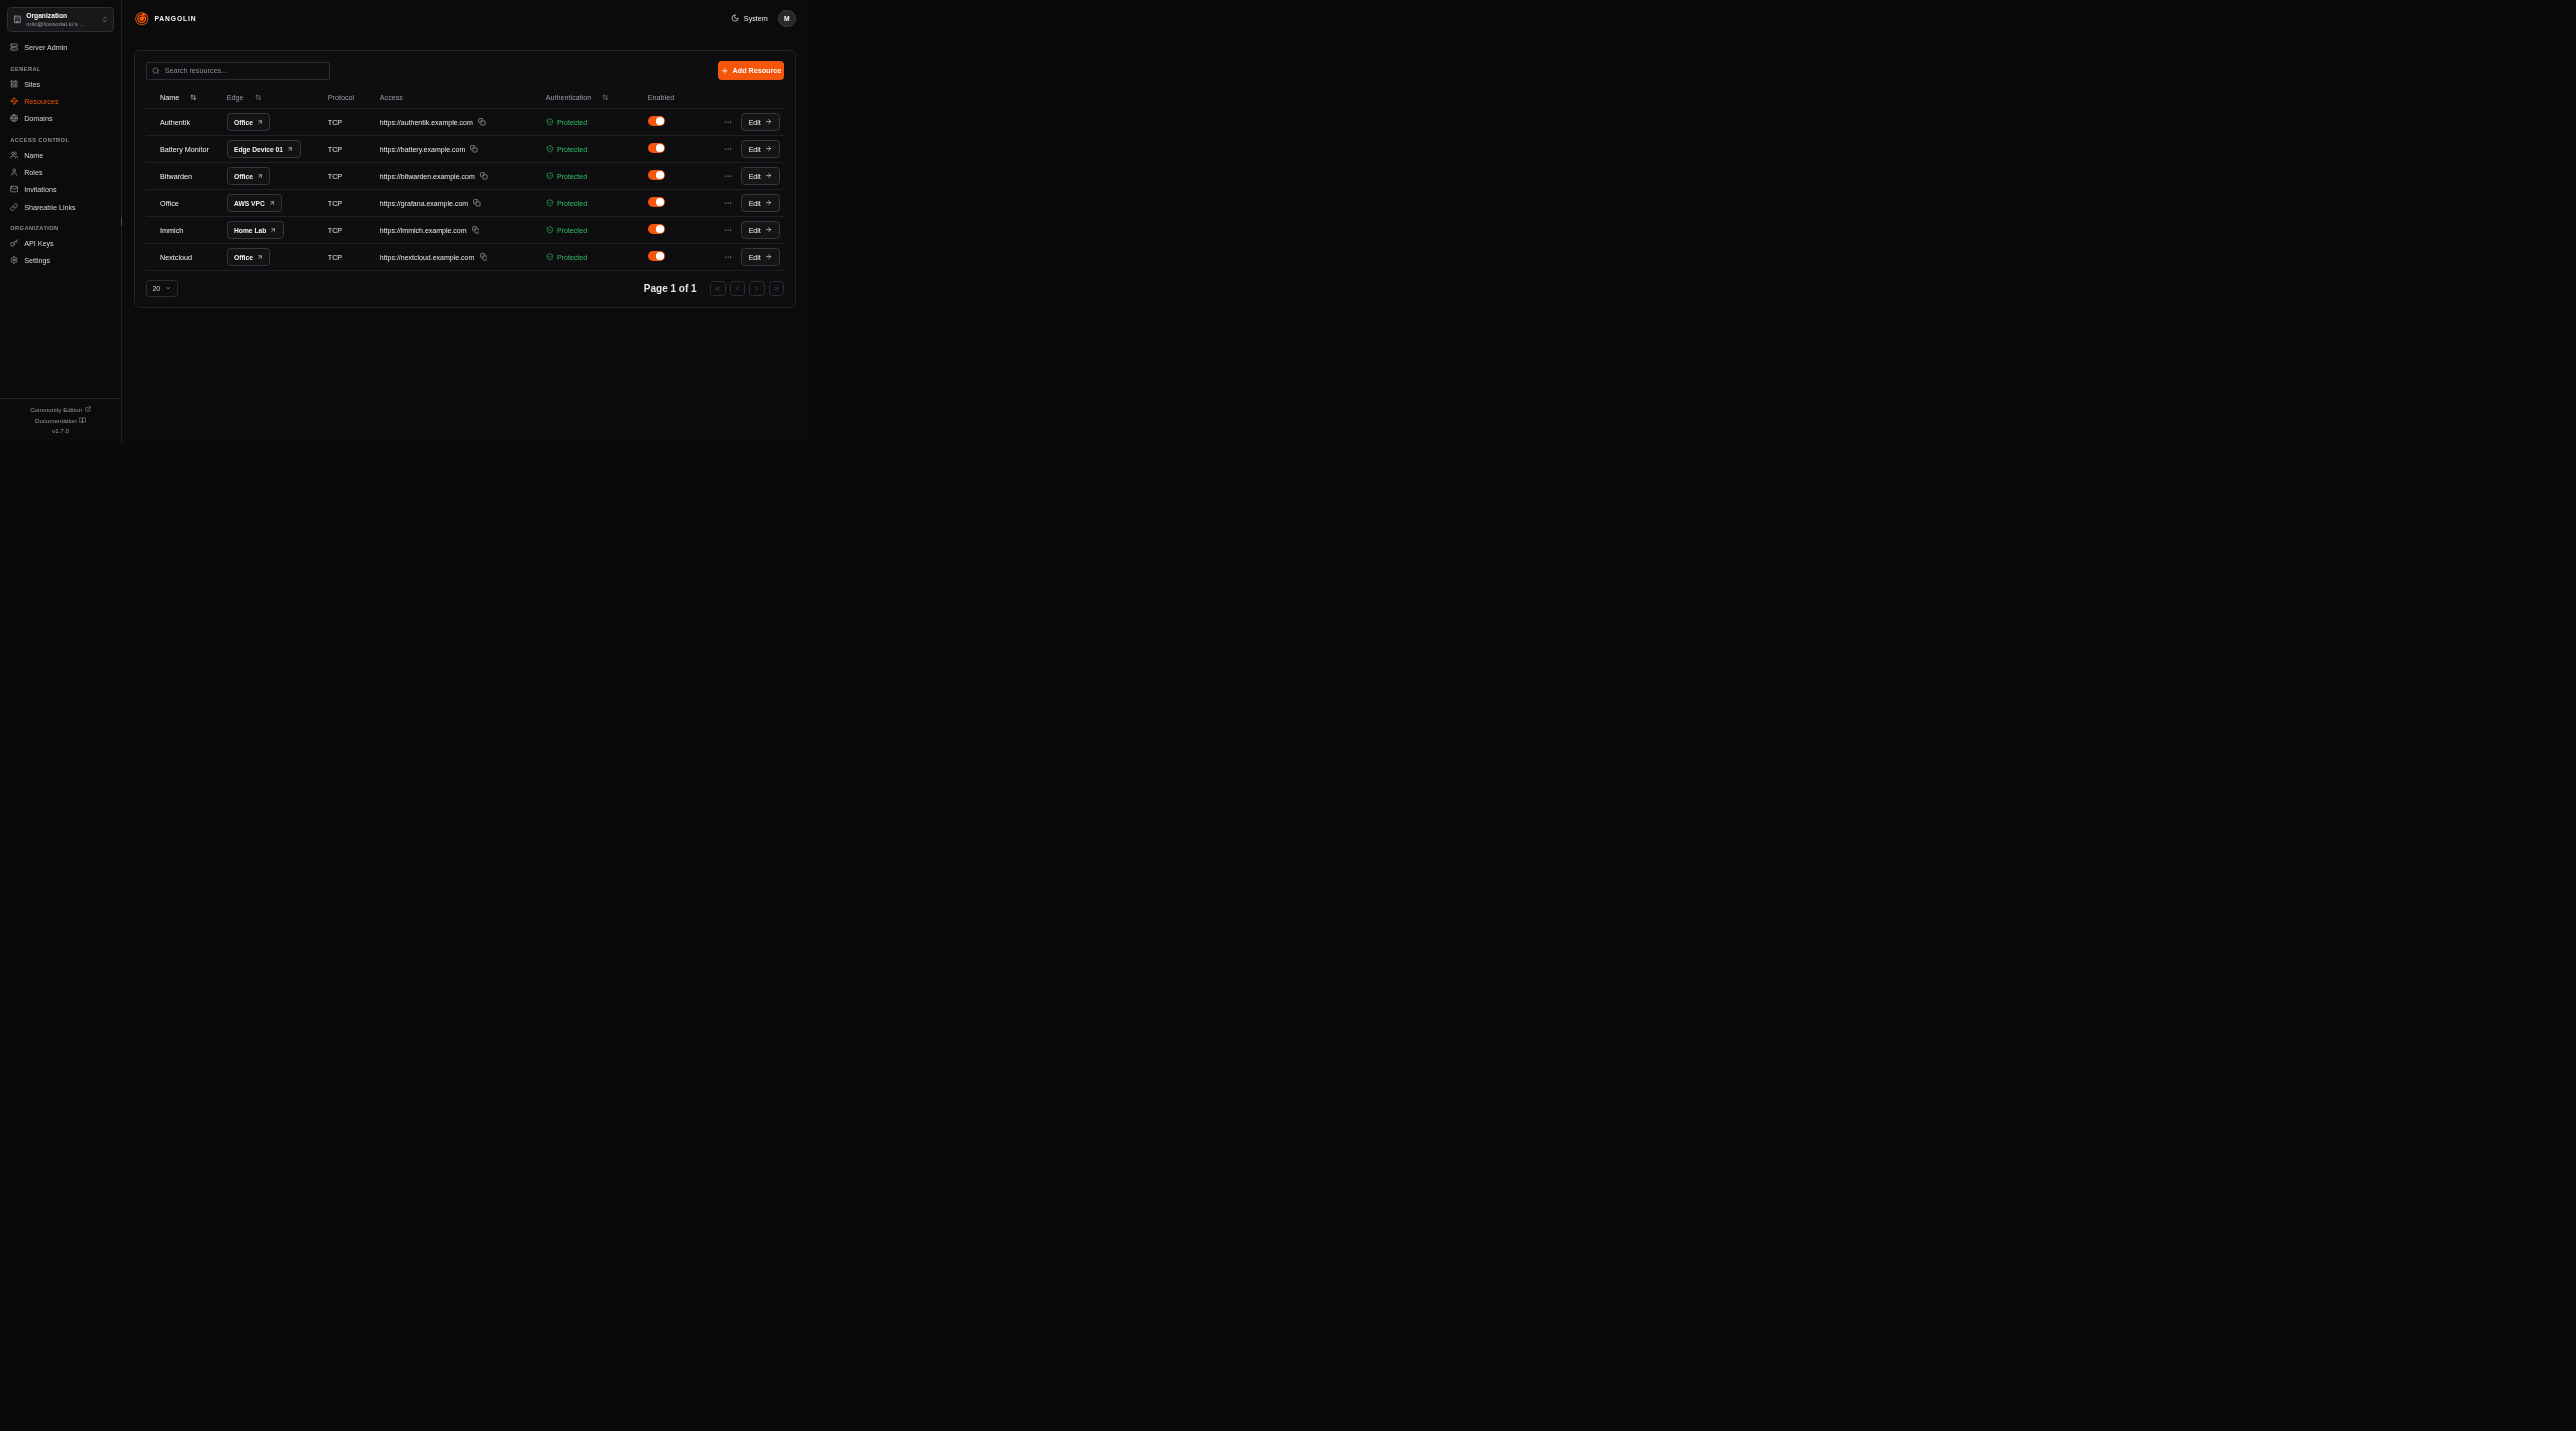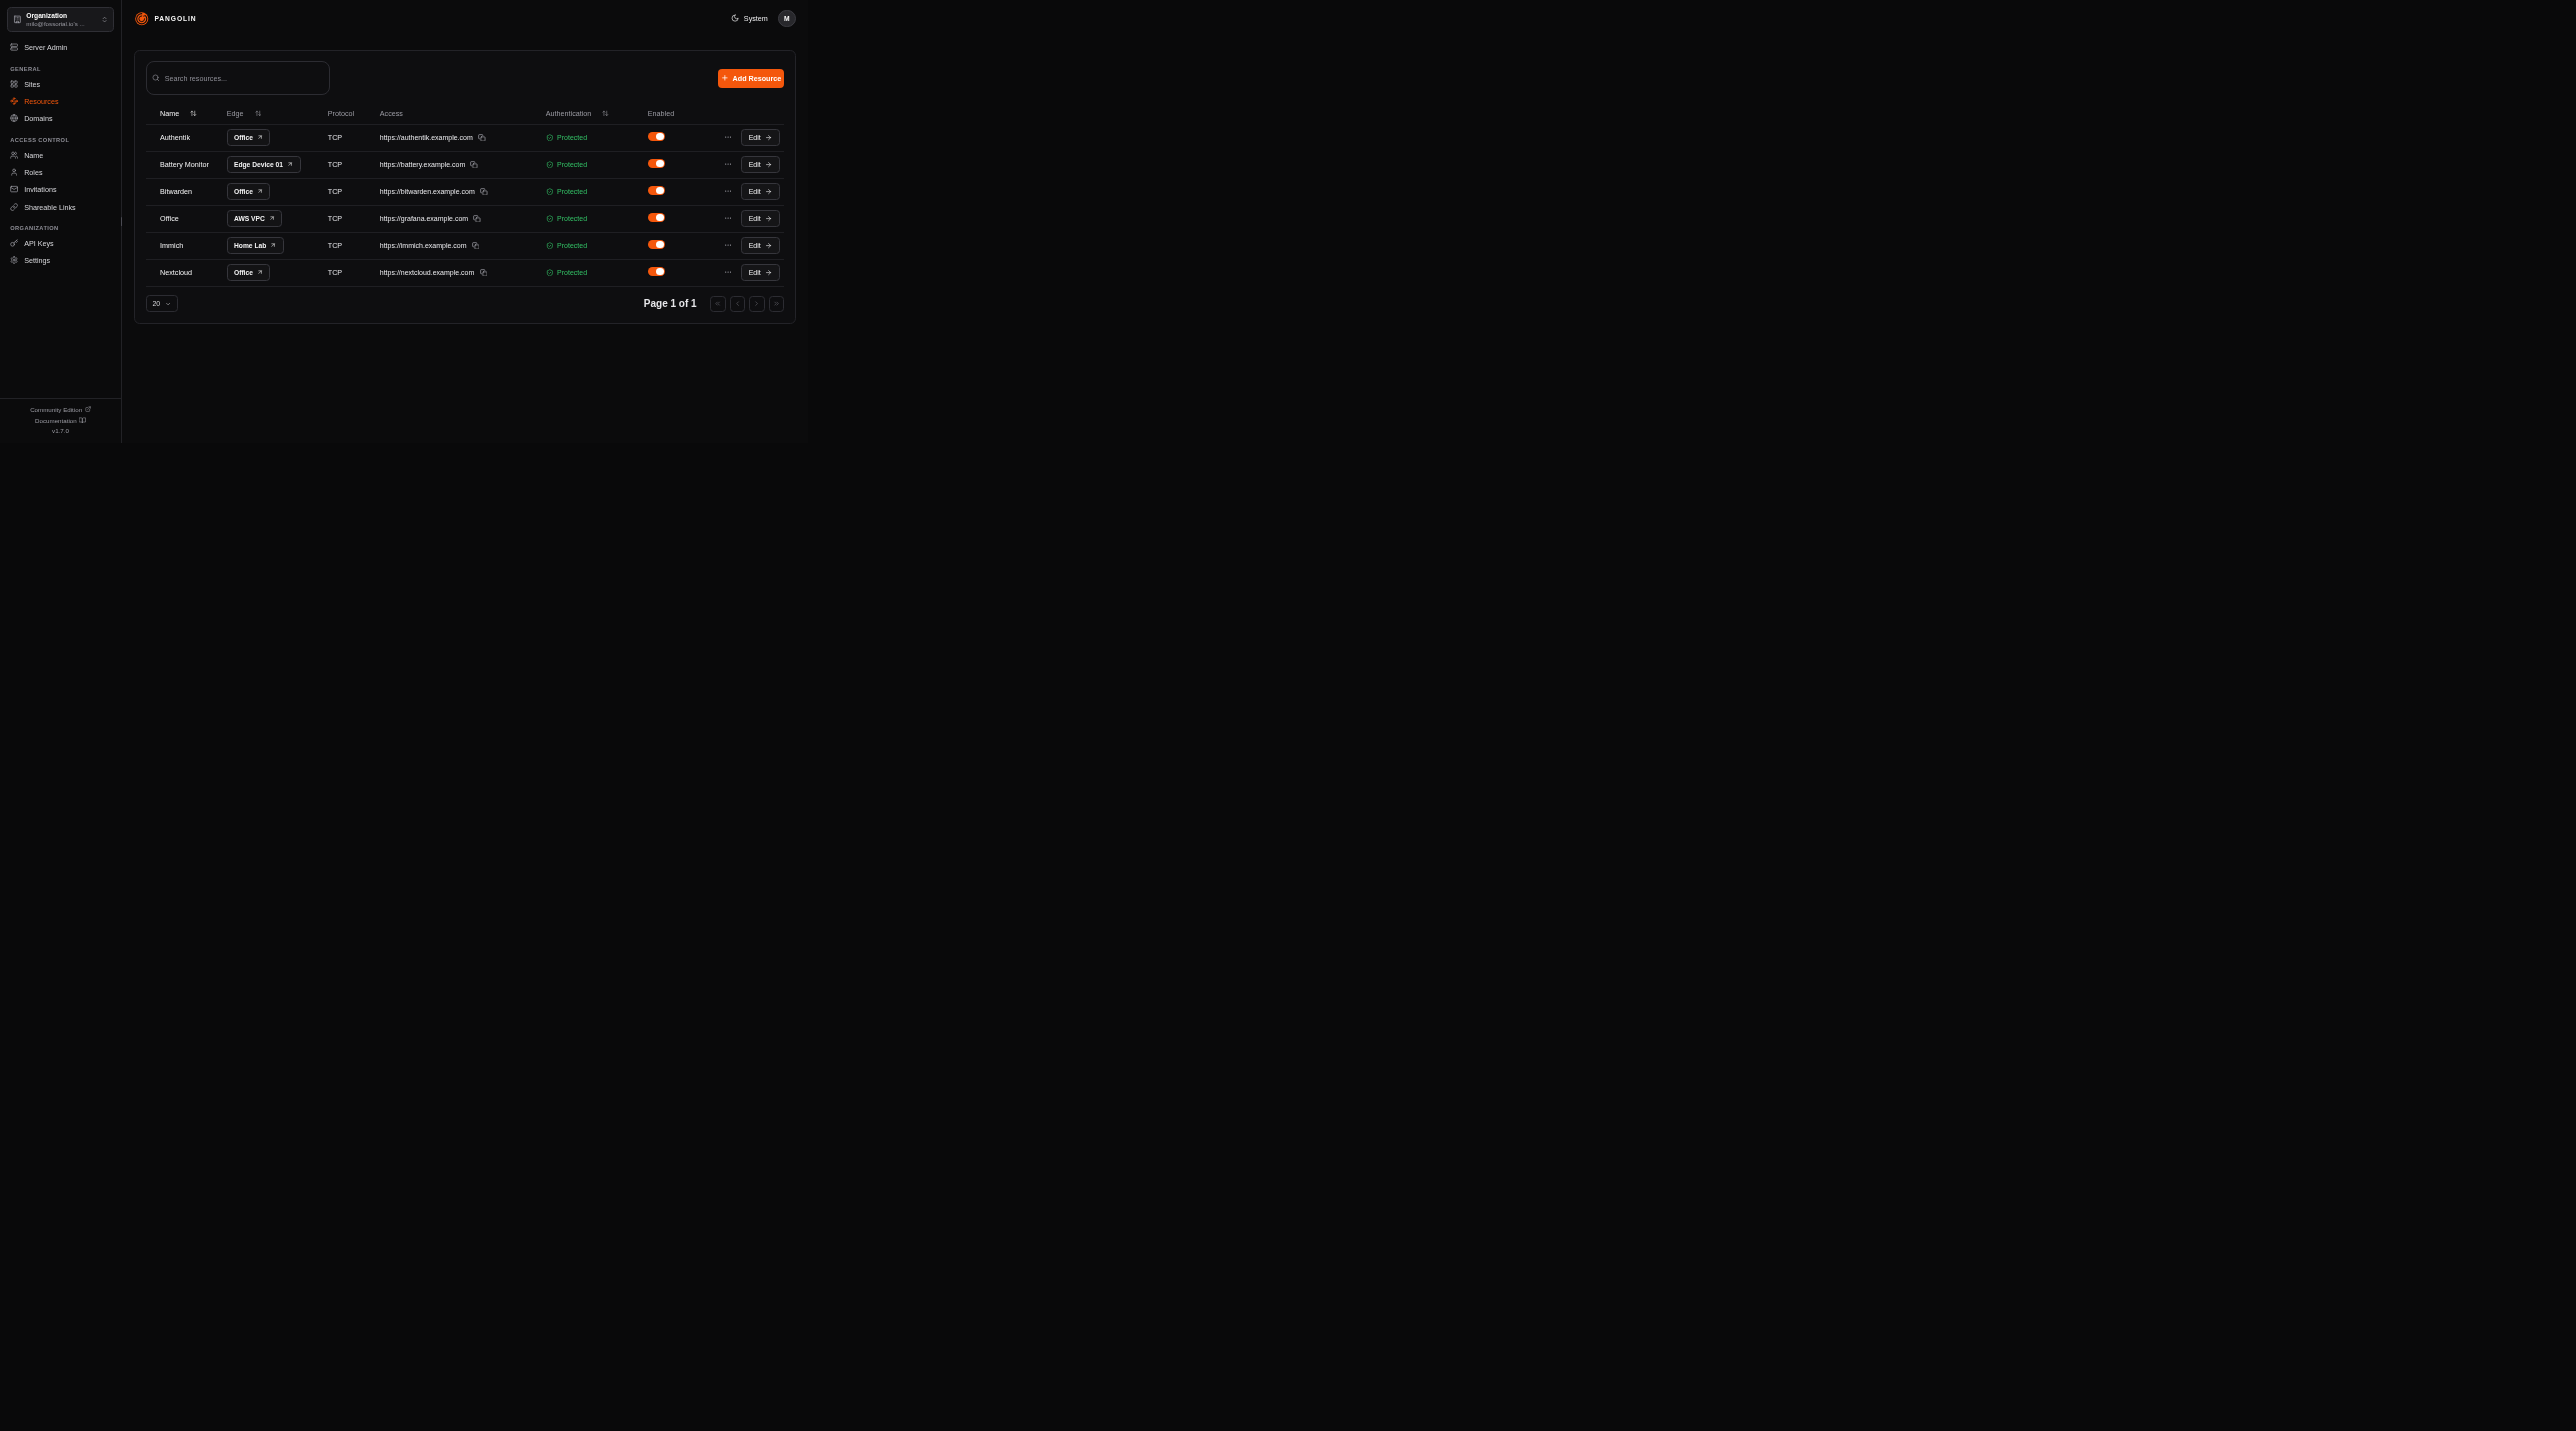--- a/index.html
+++ b/index.html
@@ -78,22 +78,22 @@
   .page-sub { margin-top: 3.6px; font-size: 7.7px; color: #9b9ba3; }
 
   
   .card {
     margin-top: 13px;
     border: 0.5px solid #232328; background: #0e0e10;
     border-radius: 5.7px; padding: 10.3px;
   }
   .card-toolbar { display: flex; justify-content: space-between; align-items: center; margin-bottom: 7.7px; }
   .search {
-    width: 184px; height: 34px;
-    border: 0.5px solid #2c2c32; border-radius: 8px;
+    width: 184px; height: 18px;
+    border: 0.5px solid #2c2c32; border-radius: 2px;
     display: flex; align-items: center; gap: 4.6px; padding: 0 5.7px;
     color: #8e8e96; background: transparent;
   }
   .search input {
     flex: 1; background: transparent; border: none; outline: none;
     color: #e6e6e9; font-size: 7.2px; font-family: inherit;
   }
   .search input::placeholder { color: #8e8e96; }
   .add-btn {
     background: #F4570C; color: #fff; border: none; border-radius: 4.1px;

